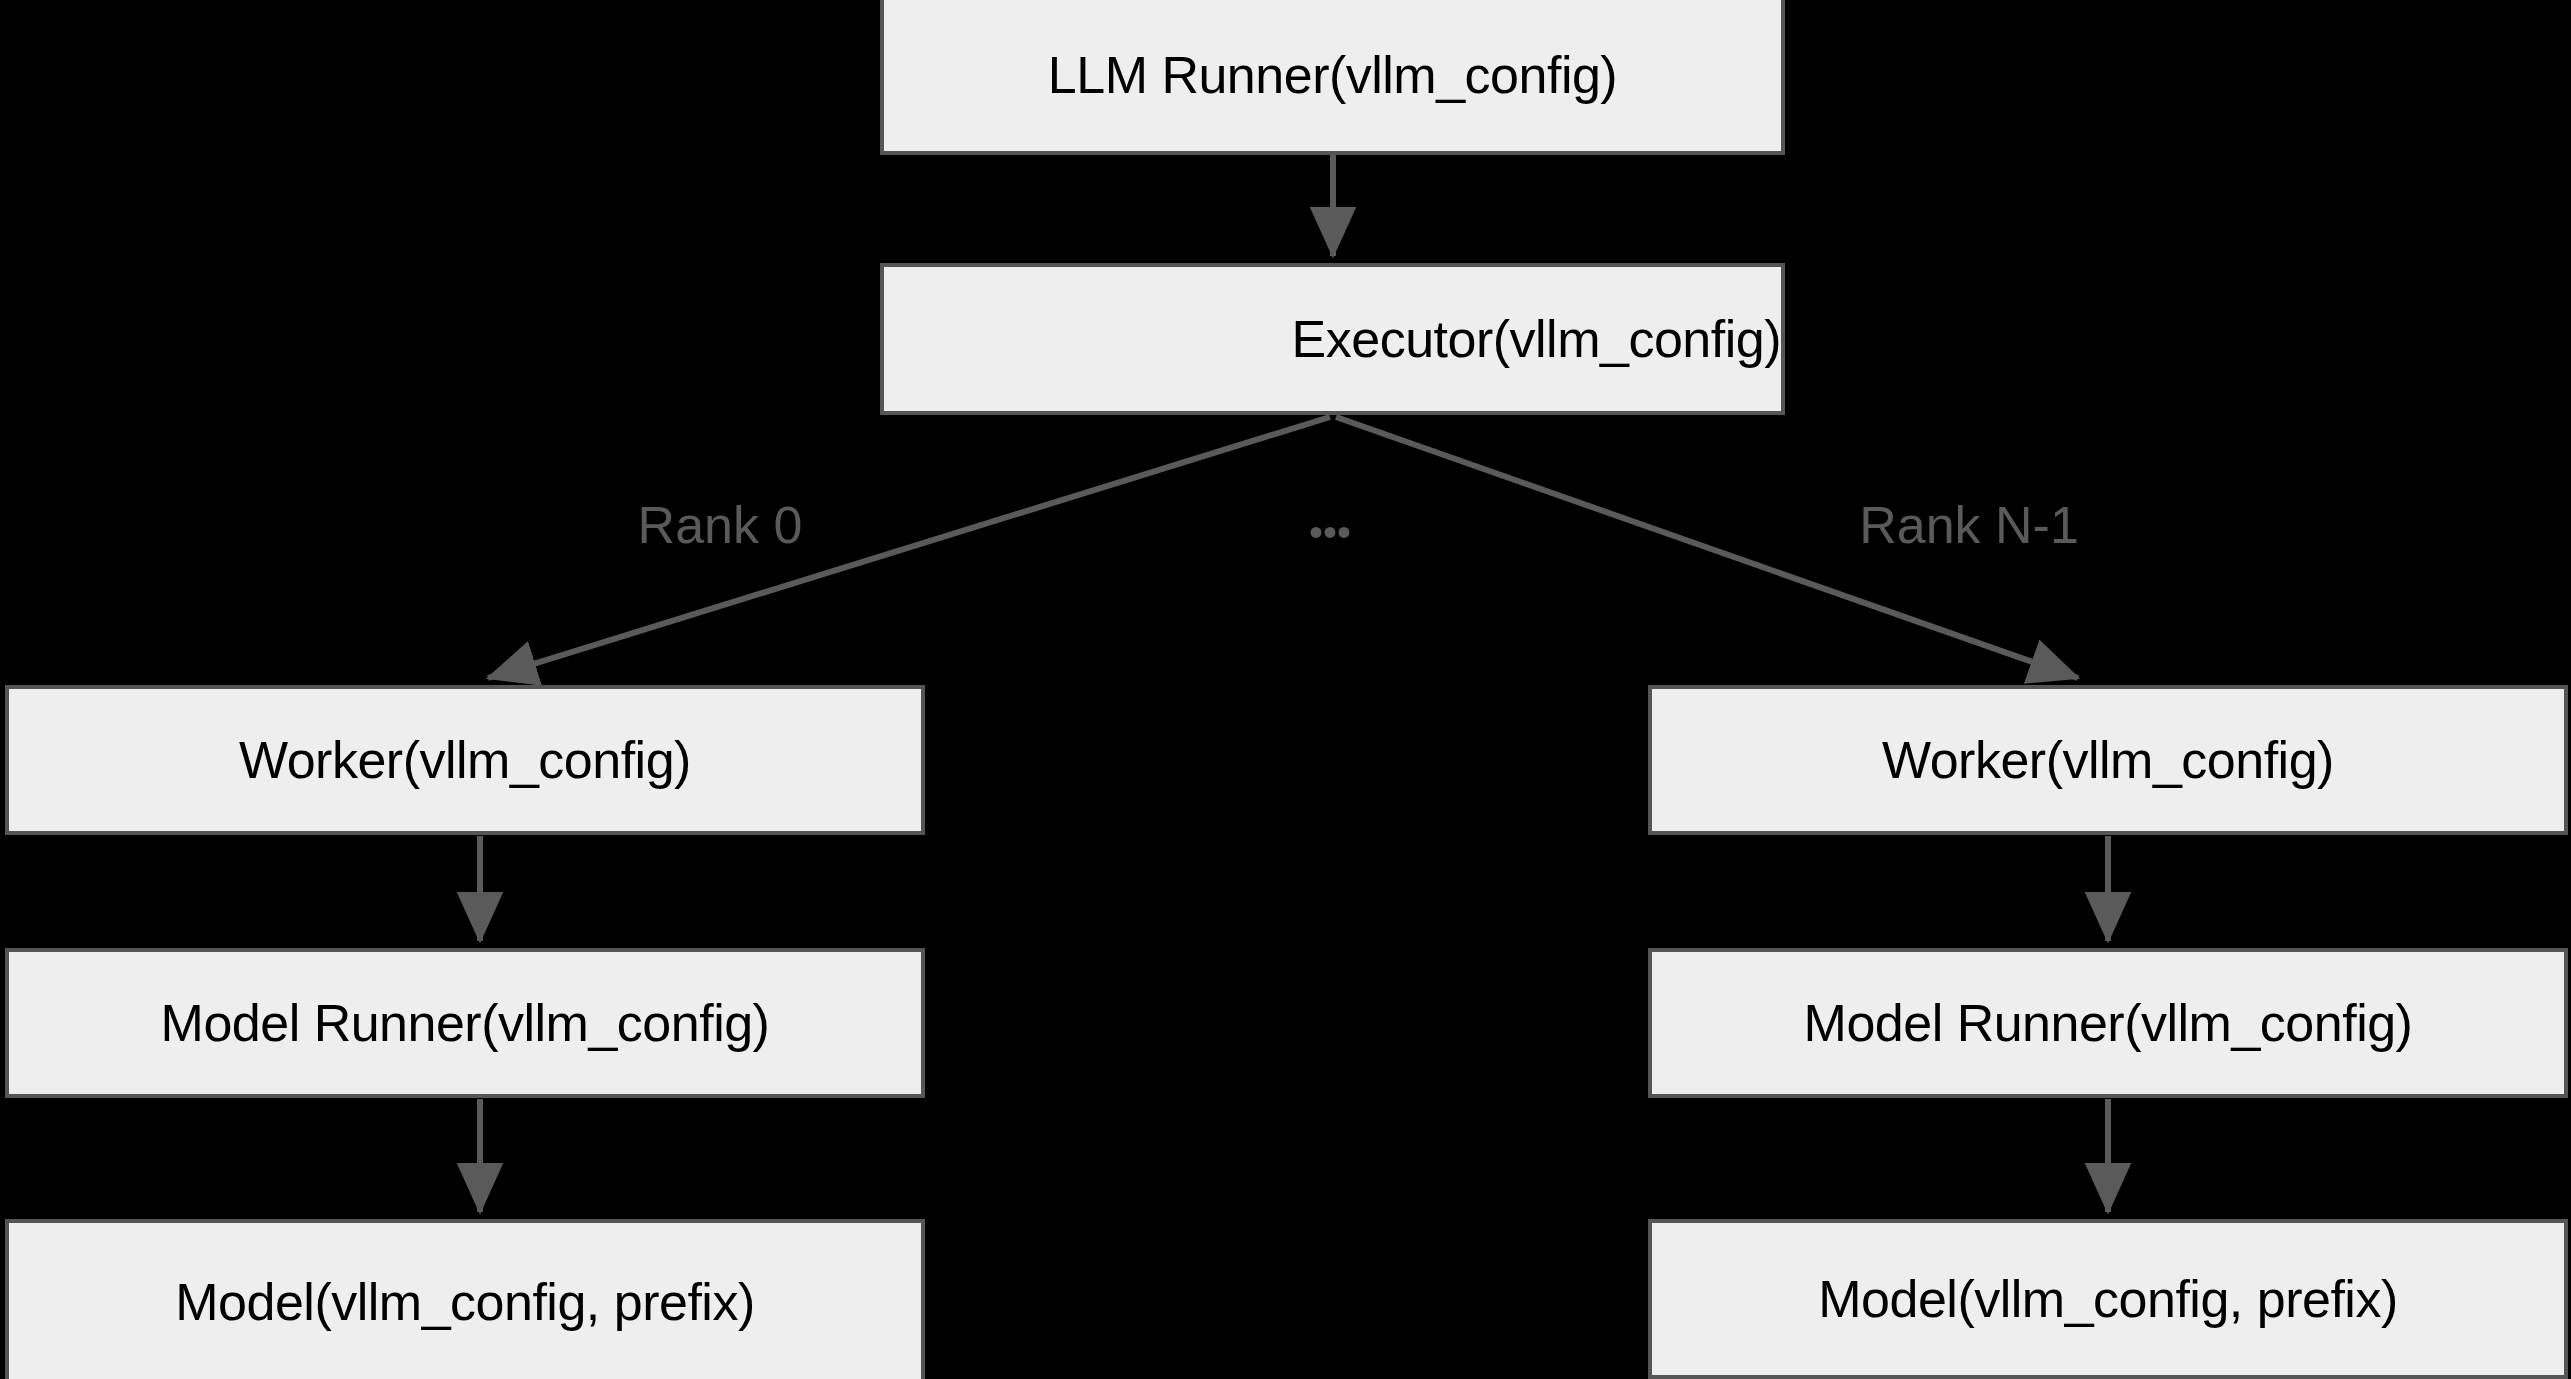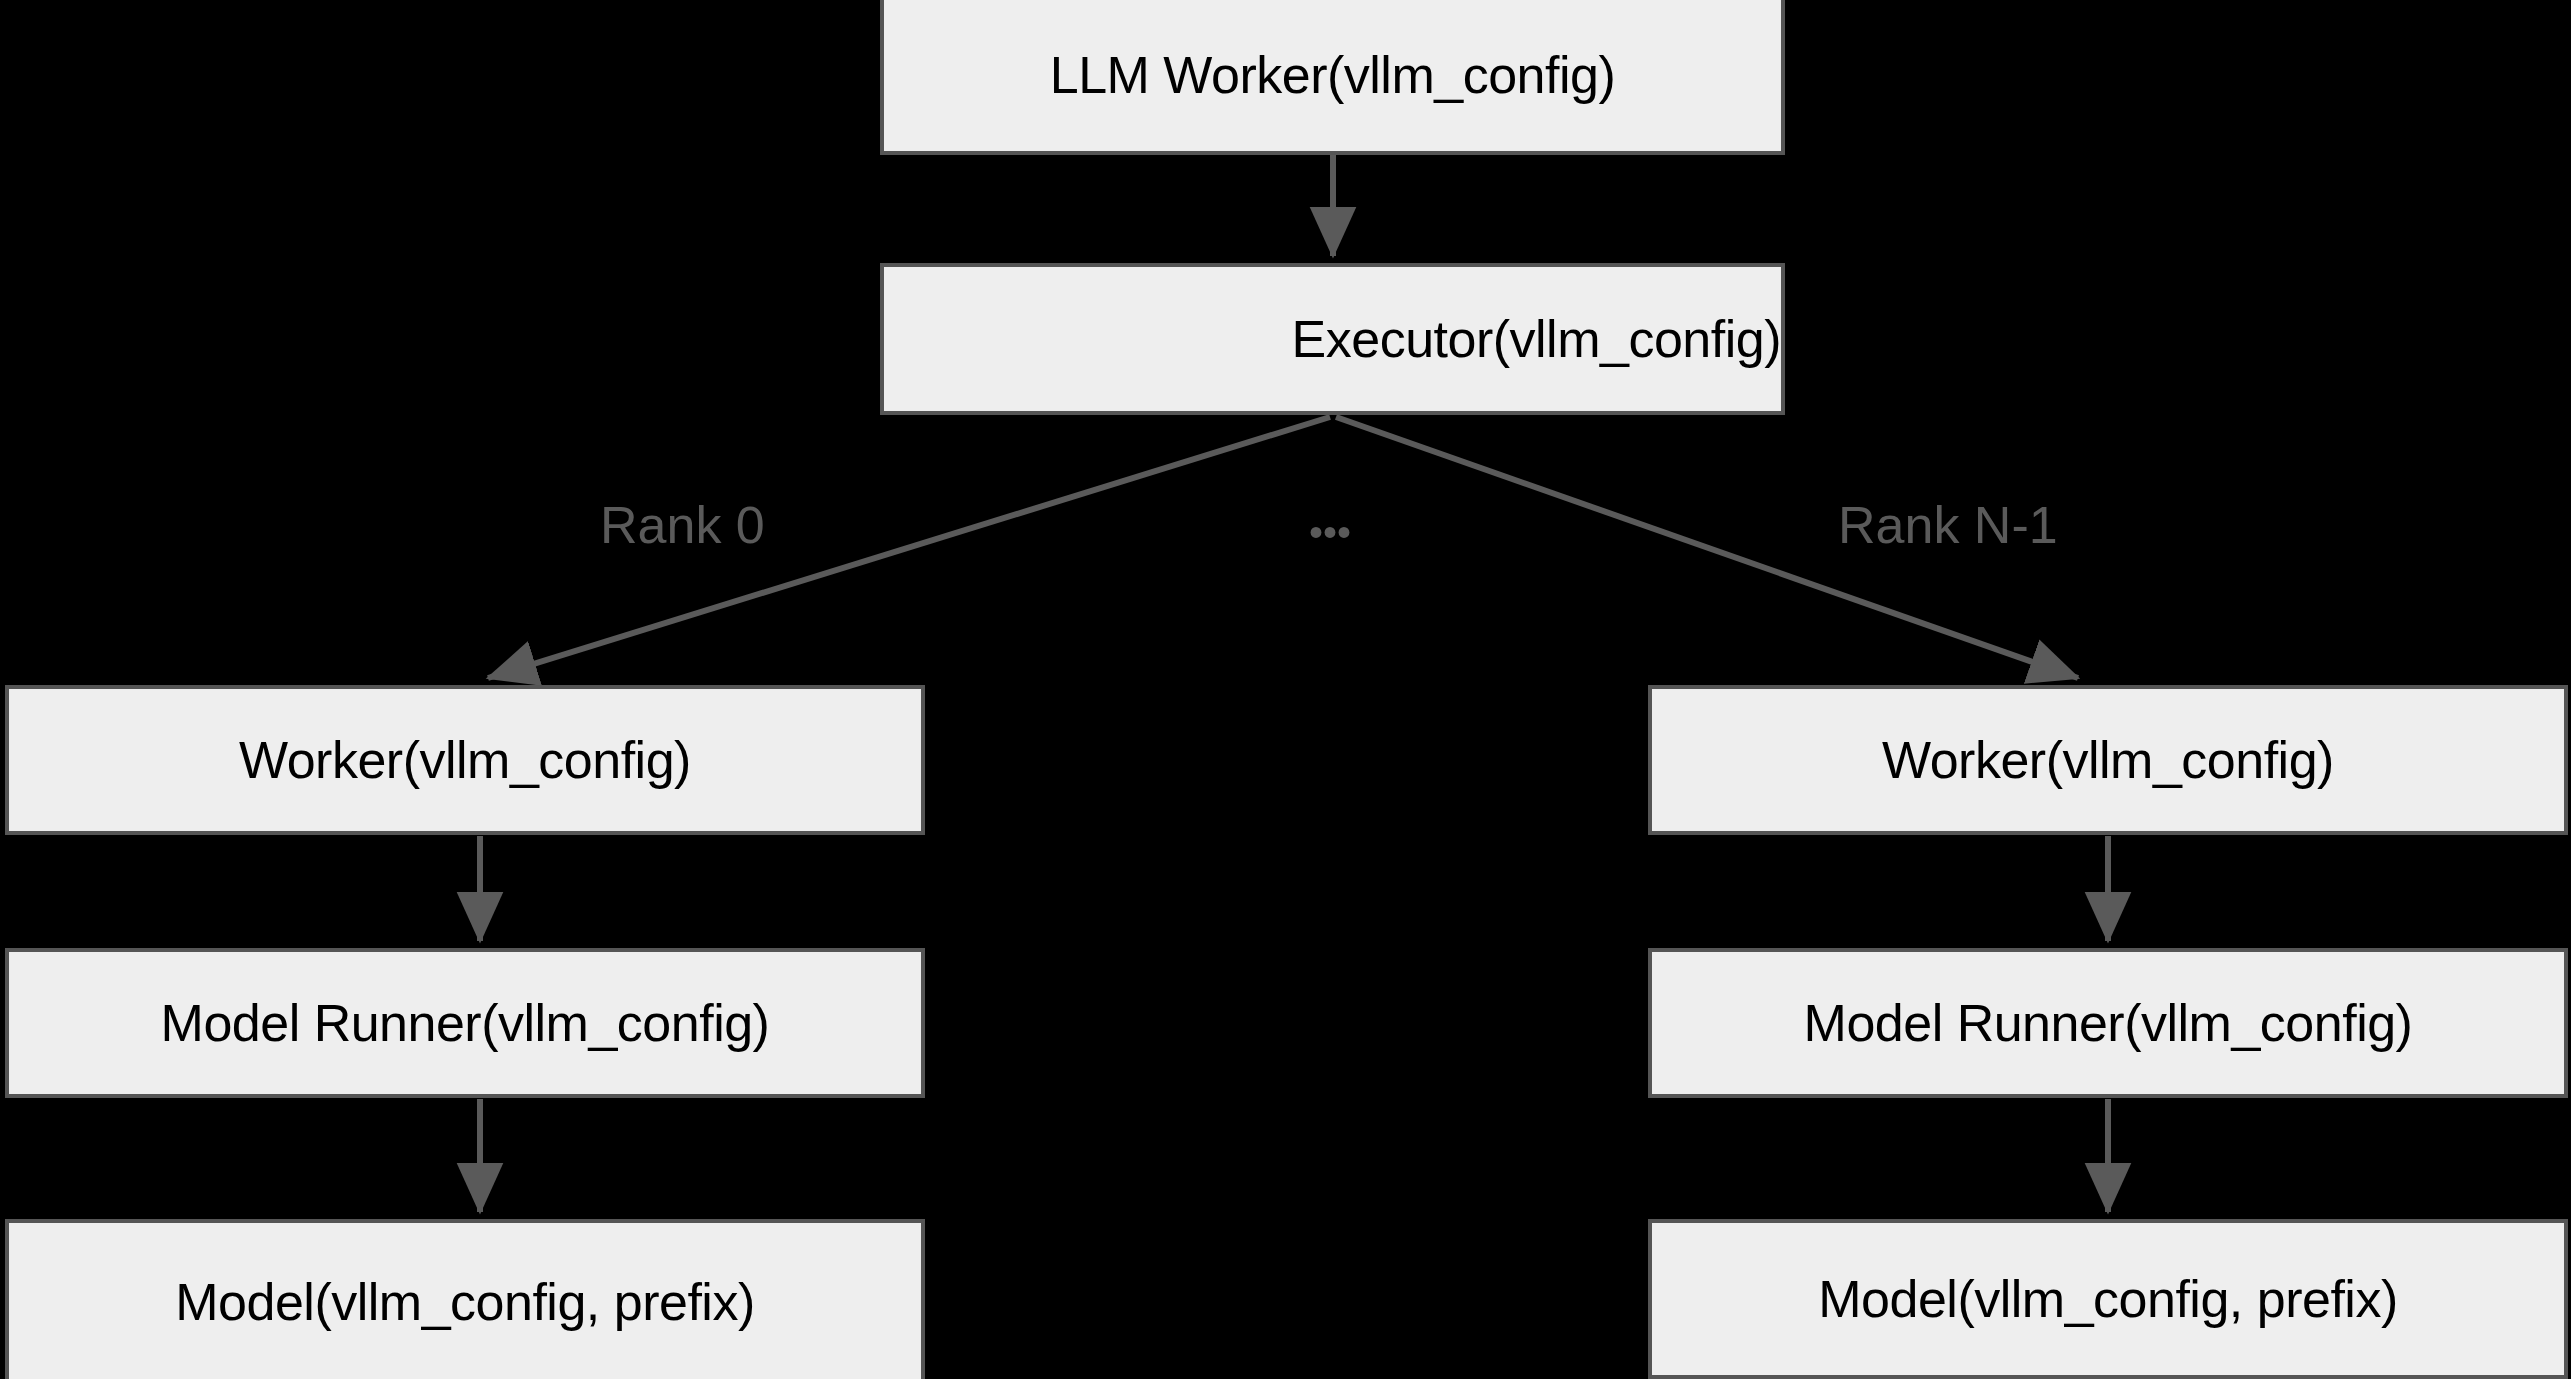--- a/index.html
+++ b/index.html
@@ -28,20 +28,21 @@
     font-weight: 400;
     letter-spacing: -0.5px;
     white-space: nowrap;
   }
   .edge-label {
     position: absolute;
     color: #5a5a5a;
     font-size: 52px;
     font-weight: 400;
     white-space: nowrap;
+    text-align: center;
   }
   .ellipsis-label {
     position: absolute;
     color: #5a5a5a;
     font-size: 40px;
     line-height: 1;
     white-space: nowrap;
     text-align: center;
   }
   svg.edges {
@@ -74,21 +75,21 @@
     <line x1="480" y1="836" x2="480" y2="941" stroke="#5a5a5a" stroke-width="6" marker-end="url(#arrowhead)"></line>
 
     <line x1="480" y1="1099" x2="480" y2="1212" stroke="#5a5a5a" stroke-width="6" marker-end="url(#arrowhead)"></line>
 
     <line x1="2108" y1="836" x2="2108" y2="941" stroke="#5a5a5a" stroke-width="6" marker-end="url(#arrowhead)"></line>
 
     <line x1="2108" y1="1099" x2="2108" y2="1212" stroke="#5a5a5a" stroke-width="6" marker-end="url(#arrowhead)"></line>
   </svg>
 
   <div class="node" style="left:880px; top:-6px; width:905px; height:161px;">
-    <span>LLM Worker(vllm_config)</span>
+    <span>LLM Runner(vllm_config)</span>
   </div>
 
   <div class="node" style="left:880px; top:263px; width:905px; height:152px;justify-content:flex-end;">
     <span>Executor(vllm_config)</span>
   </div>
 
   <div class="node" style="left:5px; top:685px; width:920px; height:150px;">
     <span>Worker(vllm_config)</span>
   </div>
 

